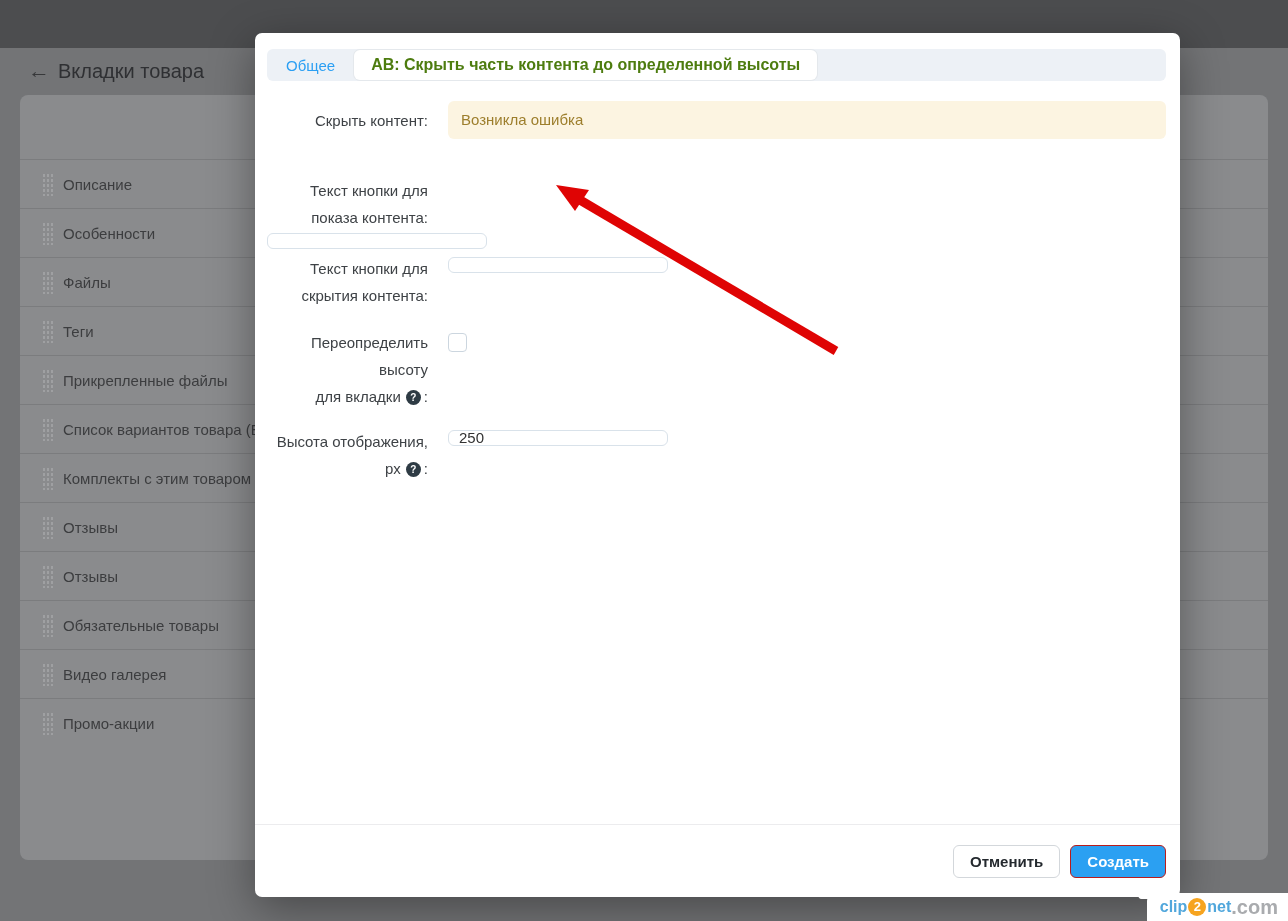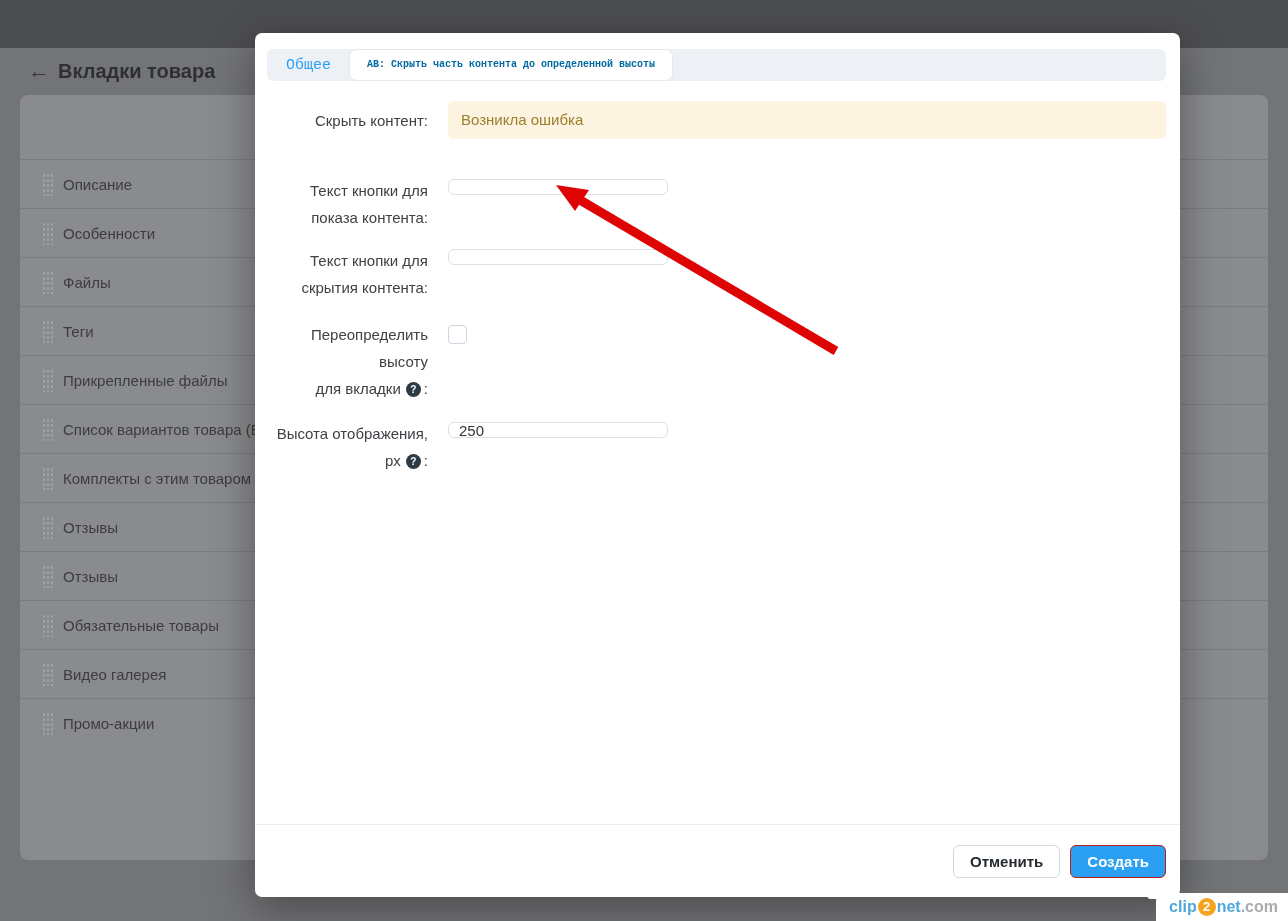--- a/index.html
+++ b/index.html
@@ -19,21 +19,21 @@
   }
   .searchbox input {
     background:transparent; border:none; outline:none;
     width:470px; margin:7px 0 0 16px; font-size:15px; color:#caccce;
     font-family:"Liberation Sans", sans-serif;
   }
   .searchbox input::placeholder { color:#a6a7a9; }
   .search-icon { position:absolute; right:14px; top:9px; width:22px; height:22px; }
 
   .back-icon { position:absolute; left:28px; top:58px; font-size:22px; color:#37383a; z-index:1; }
-  .page-title { position:absolute; left:58px; top:60px; font-size:20px; font-weight:700; color:#2f3033; z-index:1; }
+  .page-title { position:absolute; left:58px; top:60px; font-size:20px; font-weight:400; color:#2f3033; z-index:1; }
 
   .card {
     position:absolute; left:20px; top:95px; width:1248px; height:765px;
     background:#8a8b8d; border-radius:8px; z-index:1;
   }
   .card-rows { position:absolute; top:64px; left:0; right:0; }
   .row-item { height:49px; border-top:1px solid #7b7c7e; display:flex; align-items:center; }
   .drag-dots {
     width:11px; height:23px; margin-left:22px; margin-right:10px; flex:0 0 auto;
     background-image:radial-gradient(circle, #9fa0a2 1.2px, transparent 1.4px);
@@ -49,32 +49,32 @@
   }
   .modal-header { height:52px; border-bottom:1px solid #ececee; position:relative; }
   .modal-title { position:absolute; left:22px; top:15px; font-size:18px; font-weight:700; color:#35393d; }
   .modal-close {
     position:absolute; right:24px; top:8px; font-size:27px; line-height:36px;
     color:#8c959e; cursor:pointer; font-weight:300; padding:0 4px;
   }
 
   .tabs {
     margin:16px 14px 0 12px; height:32px; background:#edf1f6;
-    border-radius:6px; display:flex; align-items:center;font-family:Liberation Mono, monospace;
+    border-radius:6px; display:flex; align-items:center;
   }
   .tab-general { padding:0 19px; font-size:15px; color:#2b9ff3; cursor:pointer; }
   .tab-active {
     background:#fff; border-radius:6px; height:30px; line-height:30px; margin:1px 0;
-    padding:0 17px; font-size:10px; font-weight:700; color:#0369a1;
+    padding:0 17px; font-size:16px; font-weight:700; color:#4d7c0f;
     box-shadow:0 0 0 1px #e4e8ec; cursor:pointer;
   }
 
   .form { padding:20px 14px 0 12px; }
   .frow { display:flex; }
-  .mb38 { margin-bottom:38px; } .mb16 { margin-bottom:16px; }
+  .mb38 { margin-bottom:38px; } .mb16 { margin-bottom:4px;flex-direction:column; }
   .mb20 { margin-bottom:20px; } .mb18 { margin-bottom:18px; }
   .flabel {
     width:161px; margin-right:20px; text-align:right;
     font-size:15px; color:#3e4246; line-height:27px;
   }
   .pt6 { padding-top:6px; }
   .fcontrol { flex:1; }
   .error-box {
     height:38px; background:#fcf4e1; border-radius:6px;
     line-height:38px; padding-left:13px; font-size:15px; color:#9d7e2c;
@@ -120,21 +120,21 @@
   }
   .wm-notch {
     position:absolute; left:-8px; top:-8px; width:16px; height:14px;
     background:#fff; border-radius:4px; transform:skewX(-12deg);
   }
   .wm-blue { color:#51a7dc; font-weight:700; font-size:16px; }
   .wm-two {
     width:18px; height:18px; border-radius:50%; background:#f6a41f; color:#fff;
     font-weight:700; font-size:13px; line-height:18px; text-align:center; margin:0 1px;
   }
-  .wm-com { color:#a9abae; font-weight:700; font-size:16px; }
+  .wm-com { color:#a9abae; font-weight:700; font-size:20px; }
 </style>
 </head>
 <body>
 
 <div class="toolbar"></div>
 <div class="searchbox">
   <input type="text" placeholder="Найти" style="">
   <svg class="search-icon" viewBox="0 0 22 22">
     <circle cx="9.5" cy="9.5" r="6.5" fill="none" stroke="#2d2e30" stroke-width="1.8"></circle>
     <line x1="14.5" y1="14.5" x2="19.5" y2="19.5" stroke="#2d2e30" stroke-width="1.8"></line>

